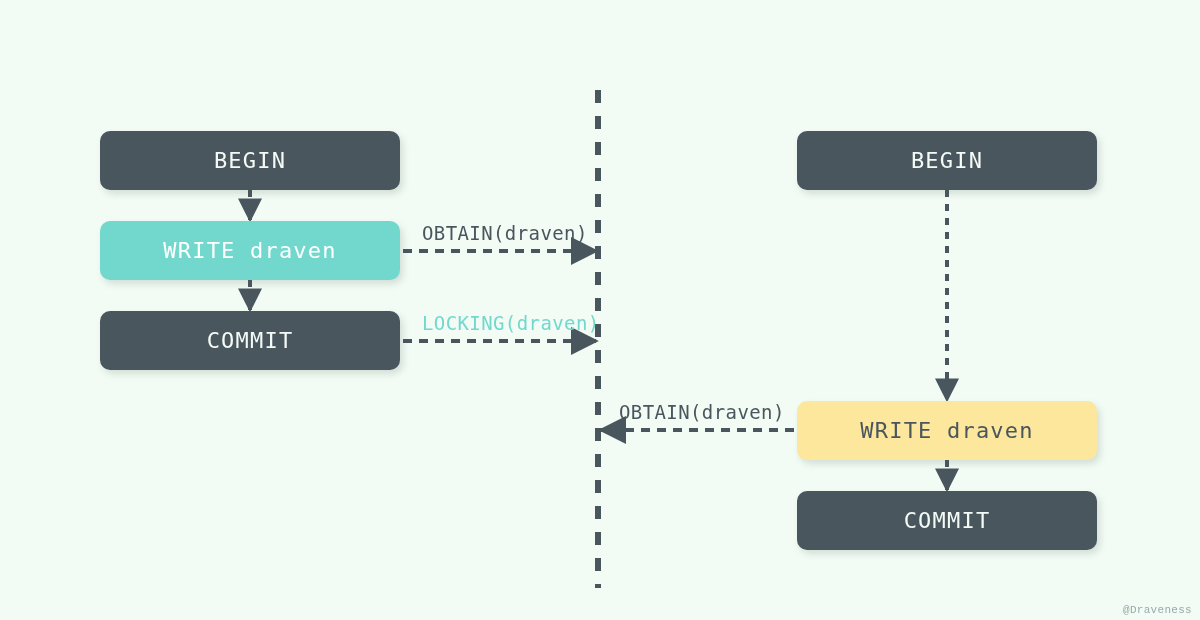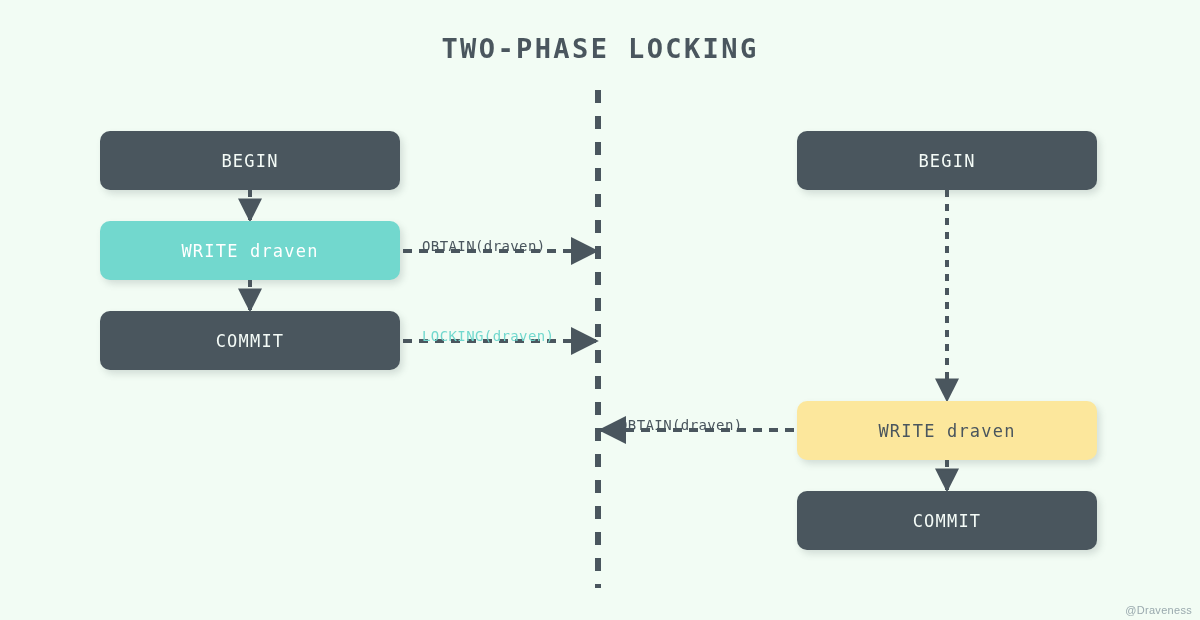--- a/index.html
+++ b/index.html
@@ -38,21 +38,21 @@
 
   
   .node {
     position: absolute;
     box-sizing: border-box;
     border-radius: 10px;
     display: flex;
     align-items: center;
     justify-content: center;
     font-family: "DejaVu Sans Mono", "Liberation Mono", monospace;
-    font-size: 17px;
+    font-size: 22px;
     letter-spacing: 1.2px;
     white-space: pre;
     box-shadow: 3px 4px 7px rgba(70, 90, 90, 0.18);
   }
   .node.dark {
     background: #4a565e;
     color: #f4fbf7;
   }
   .node.teal {
     background: #72d8ce;
@@ -70,48 +70,46 @@
     top: 0;
     width: 1200px;
     height: 620px;
     pointer-events: none;
   }
 
   
   .edge-label {
     position: absolute;
     font-family: "DejaVu Sans Mono", "Liberation Mono", monospace;
-    font-size: 14px;
+    font-size: 19px;
     letter-spacing: 0.4px;
     white-space: pre;
     color: #4a565e;
-    margin-top: 16px;
   }
   .edge-label.teal {
     color: #72d8ce;
   }
 
   
   .watermark {
     position: absolute;
     right: 8px;
     bottom: 4px;
-    font-family: Liberation Sans, sans-serif;
+    font-family: Liberation Mono, monospace;
     font-size: 11px;
     color: #9aa9ae;
     letter-spacing: 0.3px;
     white-space: pre;
   }
 </style>
 </head>
 <body>
 
 <div id="canvas">
 
-  <div class="title">TWO-PHASE LOCKING</div>
 
   <svg id="wires" viewBox="0 0 1200 620" width="1200" height="620">
     <defs>
       <marker id="arrowDark" viewBox="0 0 10 10" refX="9" refY="5" markerWidth="7" markerHeight="7" orient="auto-start-reverse">
         <path d="M 0 0 L 10 5 L 0 10 z" fill="#4a565e"></path>
       </marker>
       <marker id="arrowDarkSm" viewBox="0 0 10 10" refX="9" refY="5" markerWidth="6" markerHeight="6" orient="auto-start-reverse">
         <path d="M 0 0 L 10 5 L 0 10 z" fill="#4a565e"></path>
       </marker>
     </defs>

